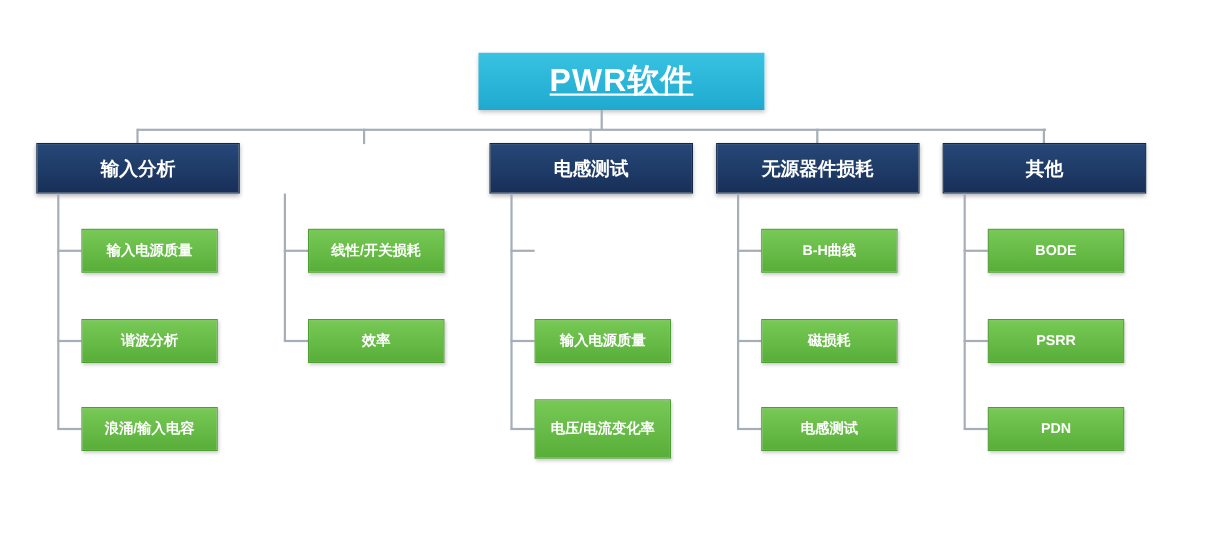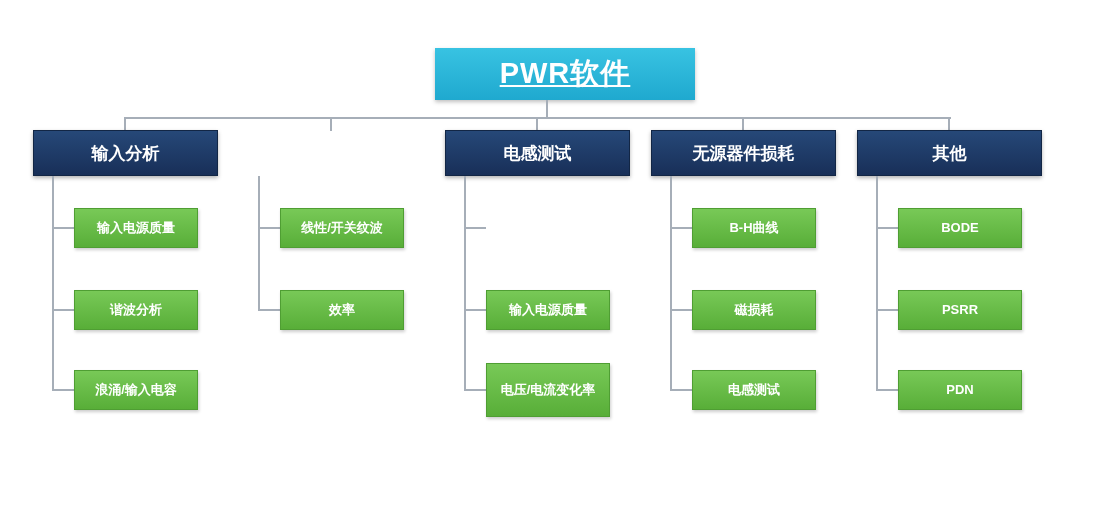--- a/index.html
+++ b/index.html
@@ -65,21 +65,21 @@
     <div class="leaf" style="top:78px;">输入电源质量</div>
     <div class="stub" style="top:179px;"></div>
     <div class="leaf" style="top:160px;">谐波分析</div>
     <div class="stub" style="top:259px;"></div>
     <div class="leaf" style="top:240px;">浪涌/输入电容</div>
   </div>
 
   <div class="col" style="left:239px;">
     <div class="vline" style="height:134px;"></div>
     <div class="stub" style="top:97px;"></div>
-    <div class="leaf" style="top:78px;">线性/开关纹波</div>
+    <div class="leaf" style="top:78px;">线性/开关损耗</div>
     <div class="stub" style="top:179px;"></div>
     <div class="leaf" style="top:160px;text-align:right;">效率</div>
   </div>
 
   <div class="col" style="left:445px;">
     <div class="branch">电感测试</div>
     <div class="vline" style="height:214px;"></div>
     <div class="stub" style="top:97px;"></div>
     <div class="stub" style="top:179px;"></div>
     <div class="leaf" style="top:160px;">输入电源质量</div>

